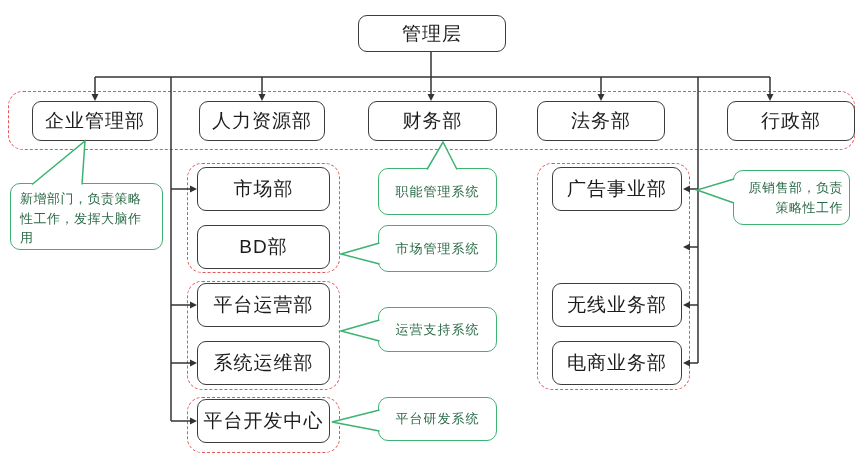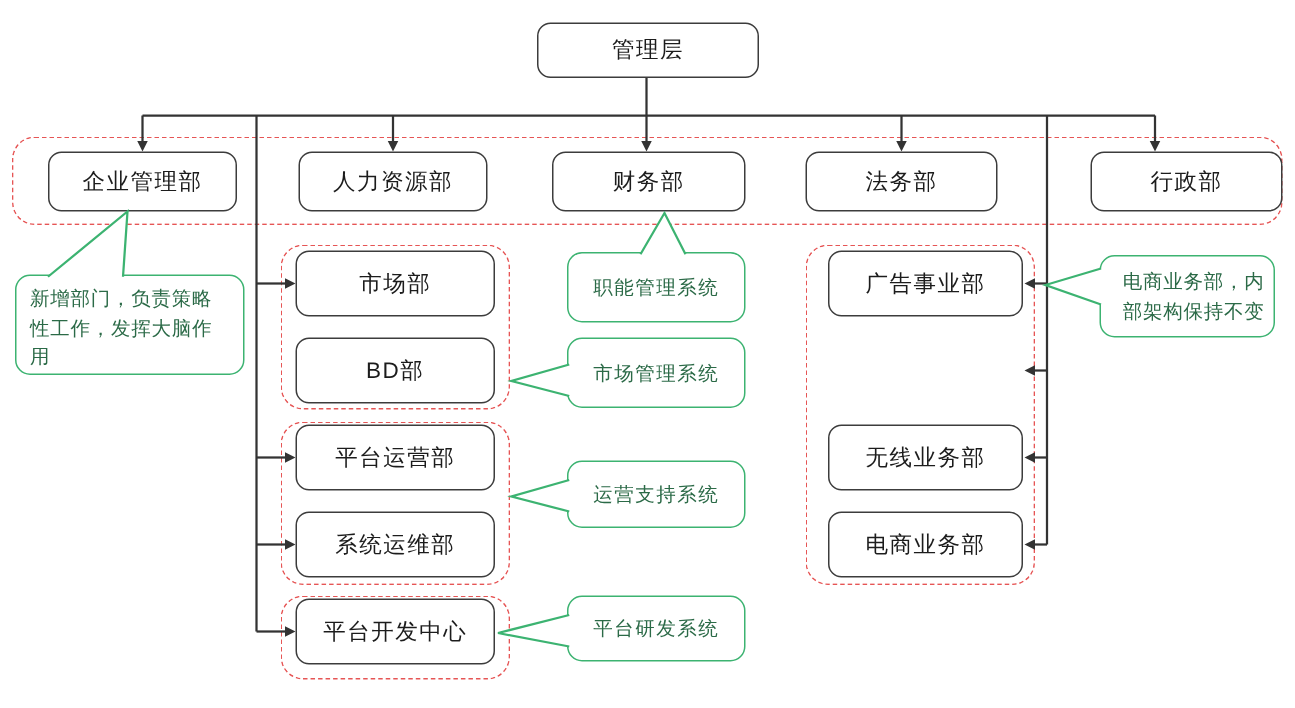--- a/index.html
+++ b/index.html
@@ -4,21 +4,21 @@
 <style>
   html,body{margin:0;padding:0;background:#fff;}
   #canvas{
     position:relative;width:863px;height:472px;background:#fff;overflow:hidden;
     font-family:"Liberation Sans","DejaVu Sans",sans-serif;
   }
   .node{
     position:absolute;box-sizing:border-box;background:#fff;
     border:1.6px solid #3c3c3c;border-radius:9px;
     display:flex;align-items:center;justify-content:center;
-    font-size:15px;color:#1c1c1c;letter-spacing:1px;z-index:3;
+    font-size:19px;color:#1c1c1c;letter-spacing:1px;z-index:3;
   }
   .group{
     position:absolute;box-sizing:border-box;background:transparent;
     border:1.6px dashed #e65555;border-radius:15px;z-index:1;
   }
   .callout{
     position:absolute;box-sizing:border-box;background:#fff;
     border:1.6px solid #3cb371;border-radius:10px;
     color:#2b6a47;font-size:13px;z-index:3;
     display:flex;align-items:center;justify-content:center;text-align:right;
@@ -59,21 +59,21 @@
   <div class="node" style="left:552px;top:167px;width:130px;height:44px;">广告事业部</div>
   <div class="node" style="left:552px;top:283px;width:130px;height:44px;">无线业务部</div>
   <div class="node" style="left:552px;top:341px;width:130px;height:44px;">电商业务部</div>
 
   <div class="callout" style="left:378px;top:168px;width:119px;height:47px;">职能管理系统</div>
   <div class="callout" style="left:378px;top:225px;width:119px;height:47px;">市场管理系统</div>
   <div class="callout" style="left:378px;top:307px;width:119px;height:45px;">运营支持系统</div>
   <div class="callout" style="left:378px;top:397px;width:119px;height:44px;">平台研发系统</div>
 
   <div class="callout note-left" style="left:10px;top:183px;width:153px;height:67px;">新增部门，负责策略性工作，发挥大脑作用</div>
-  <div class="callout note-right" style="left:733px;top:170px;width:117px;height:55px;">电商业务部，内部架构保持不变</div>
+  <div class="callout note-right" style="left:733px;top:170px;width:117px;height:55px;">原销售部，负责策略性工作</div>
 
   <svg id="wires" width="863" height="472" viewBox="0 0 863 472">
     <g stroke="#333333" stroke-width="1.5" fill="none">
       <path d="M431,52 V77"></path>
       <path d="M95,77 H770"></path>
       <path d="M95,77 V95"></path>
         <path d="M262,77 V95"></path>
         <path d="M431,77 V95"></path>
       <path d="M601,77 V95"></path>
         <path d="M770,77 V95"></path>

